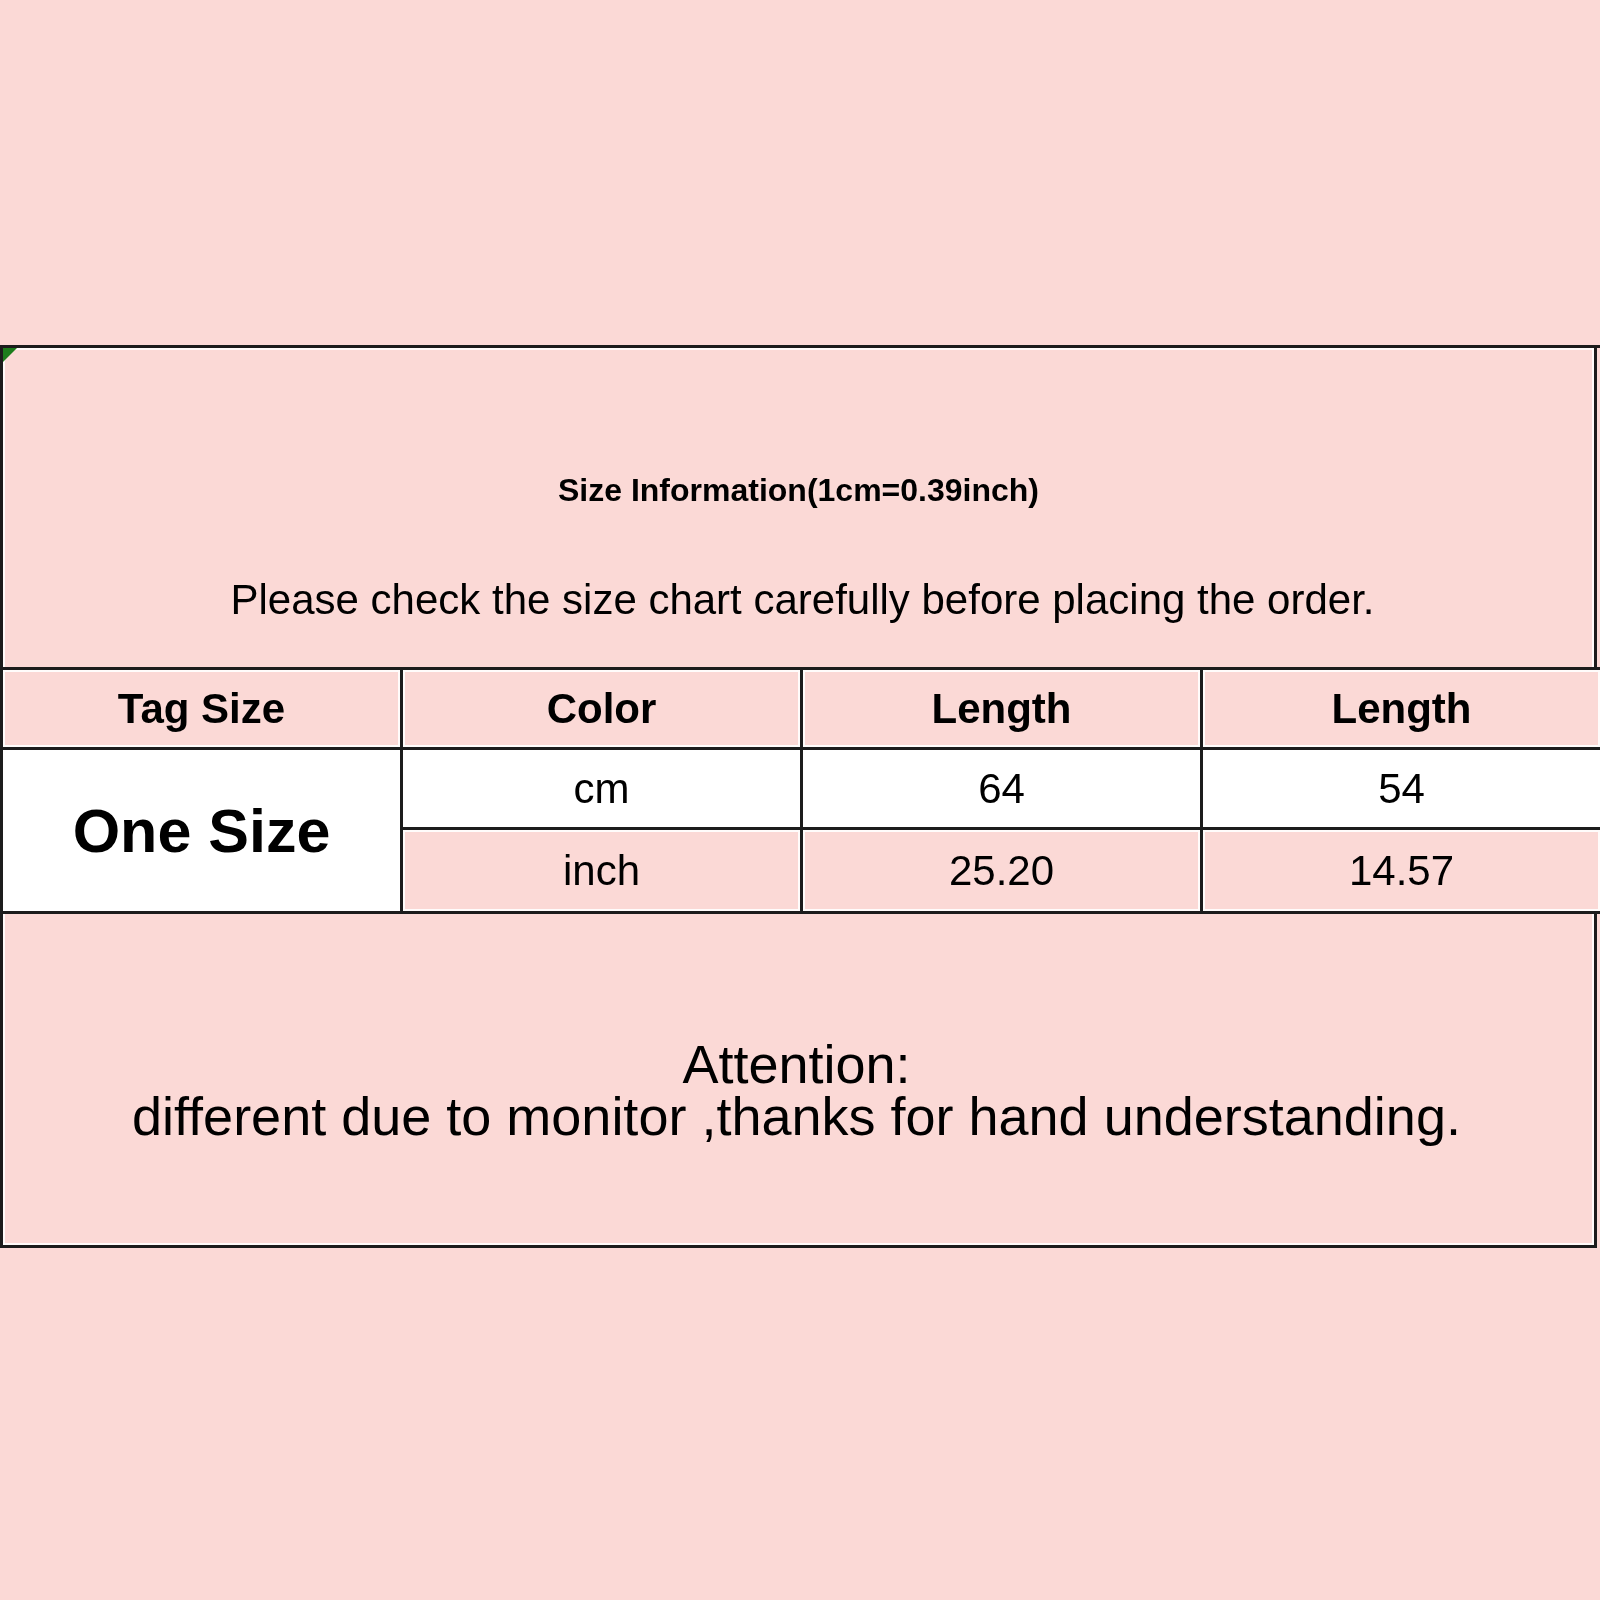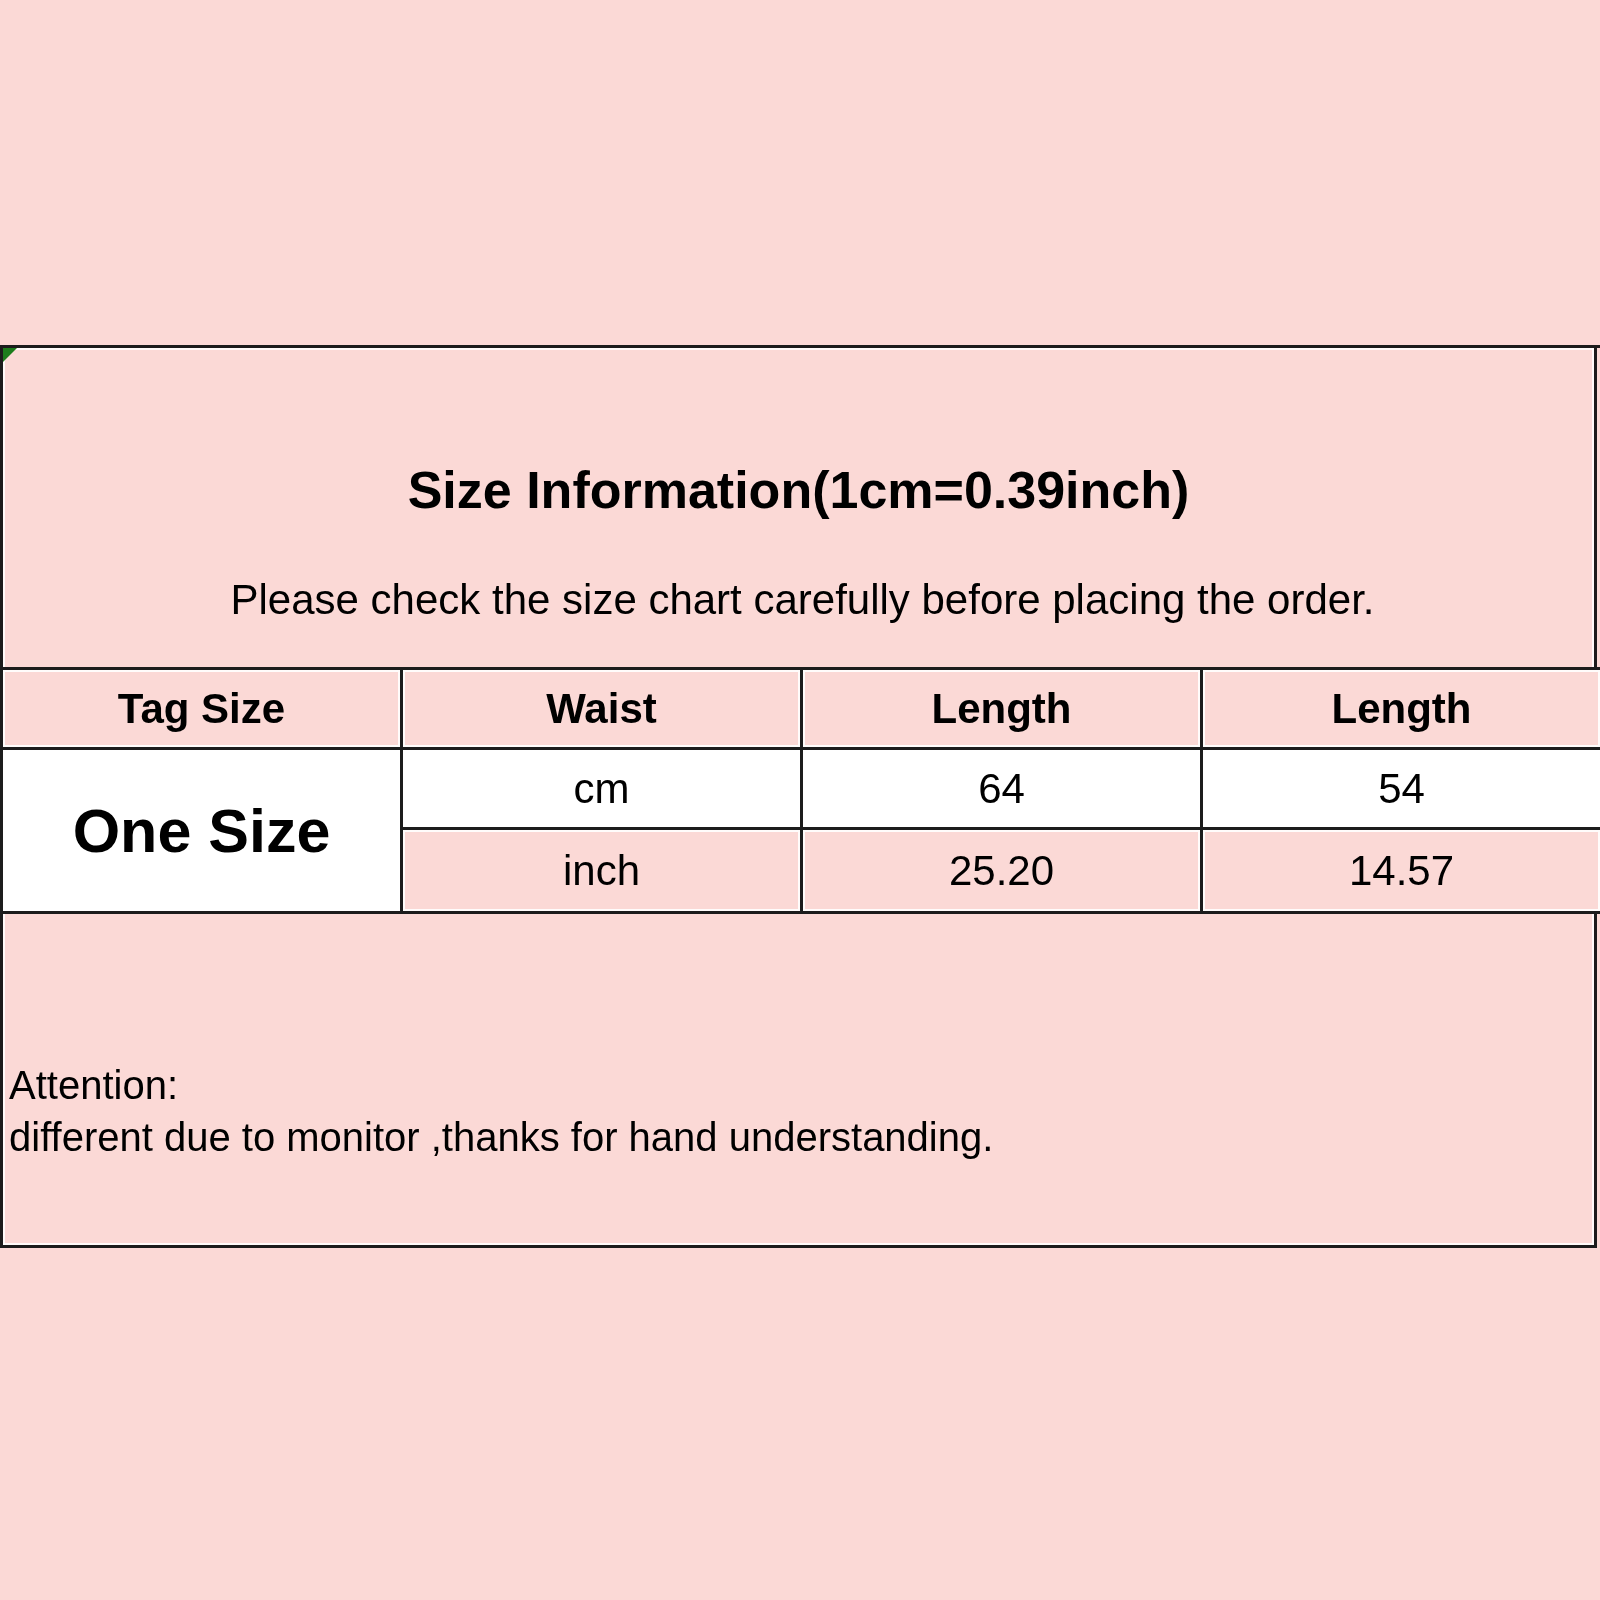--- a/index.html
+++ b/index.html
@@ -37,21 +37,21 @@
     position: absolute;
     left: 0; top: 0;
     width: 0; height: 0;
     border-top: 14px solid var(--corner-marker);
     border-right: 14px solid transparent;
   }
   .title {
     position: absolute;
     top: 120px; left: 0; right: 0;
     text-align: center;
-    font-size: 52px;
+    font-size: 32px;
     line-height: 44px;
     font-weight: bold;
   }
   .subtitle {
     position: absolute;
     top: 231px; left: 8px; right: 0;
     text-align: center;
     font-size: 42px;
     line-height: 42px;
   }
@@ -85,44 +85,43 @@
   }
   td.tag-size-cell {
     background: var(--cell-white) !important;
     font-weight: bold;
     font-size: 61px;
     box-shadow: none !important;
   }
   .attention {
     position: absolute;
     left: 6px; top: 690px; right: 10px;
-    font-size: 40px;
+    font-size: 54px;
     line-height: 52px;
-    text-align: left;
-    margin-top: 21px;
+    text-align: center;
   }
 </style>
 </head>
 <body>
 
 <div class="canvas">
   <div class="top-rule"></div>
 
   <div class="info-box">
     <div class="corner-flag"></div>
 
     <div class="title">Size Information(1cm=0.39inch)</div>
 
     <div class="subtitle">Please check the size chart carefully before placing the order.</div>
 
     <table class="size-table">
       <thead>
         <tr>
           <th>Tag Size</th>
-          <th>Waist</th>
+          <th>Color</th>
           <th>Length</th>
           <th>Length</th>
         </tr>
       </thead>
       <tbody>
         <tr class="row-cm">
           <td class="tag-size-cell" rowspan="2">One Size</td>
           <td>cm</td>
           <td>64</td>
           <td>54</td>

